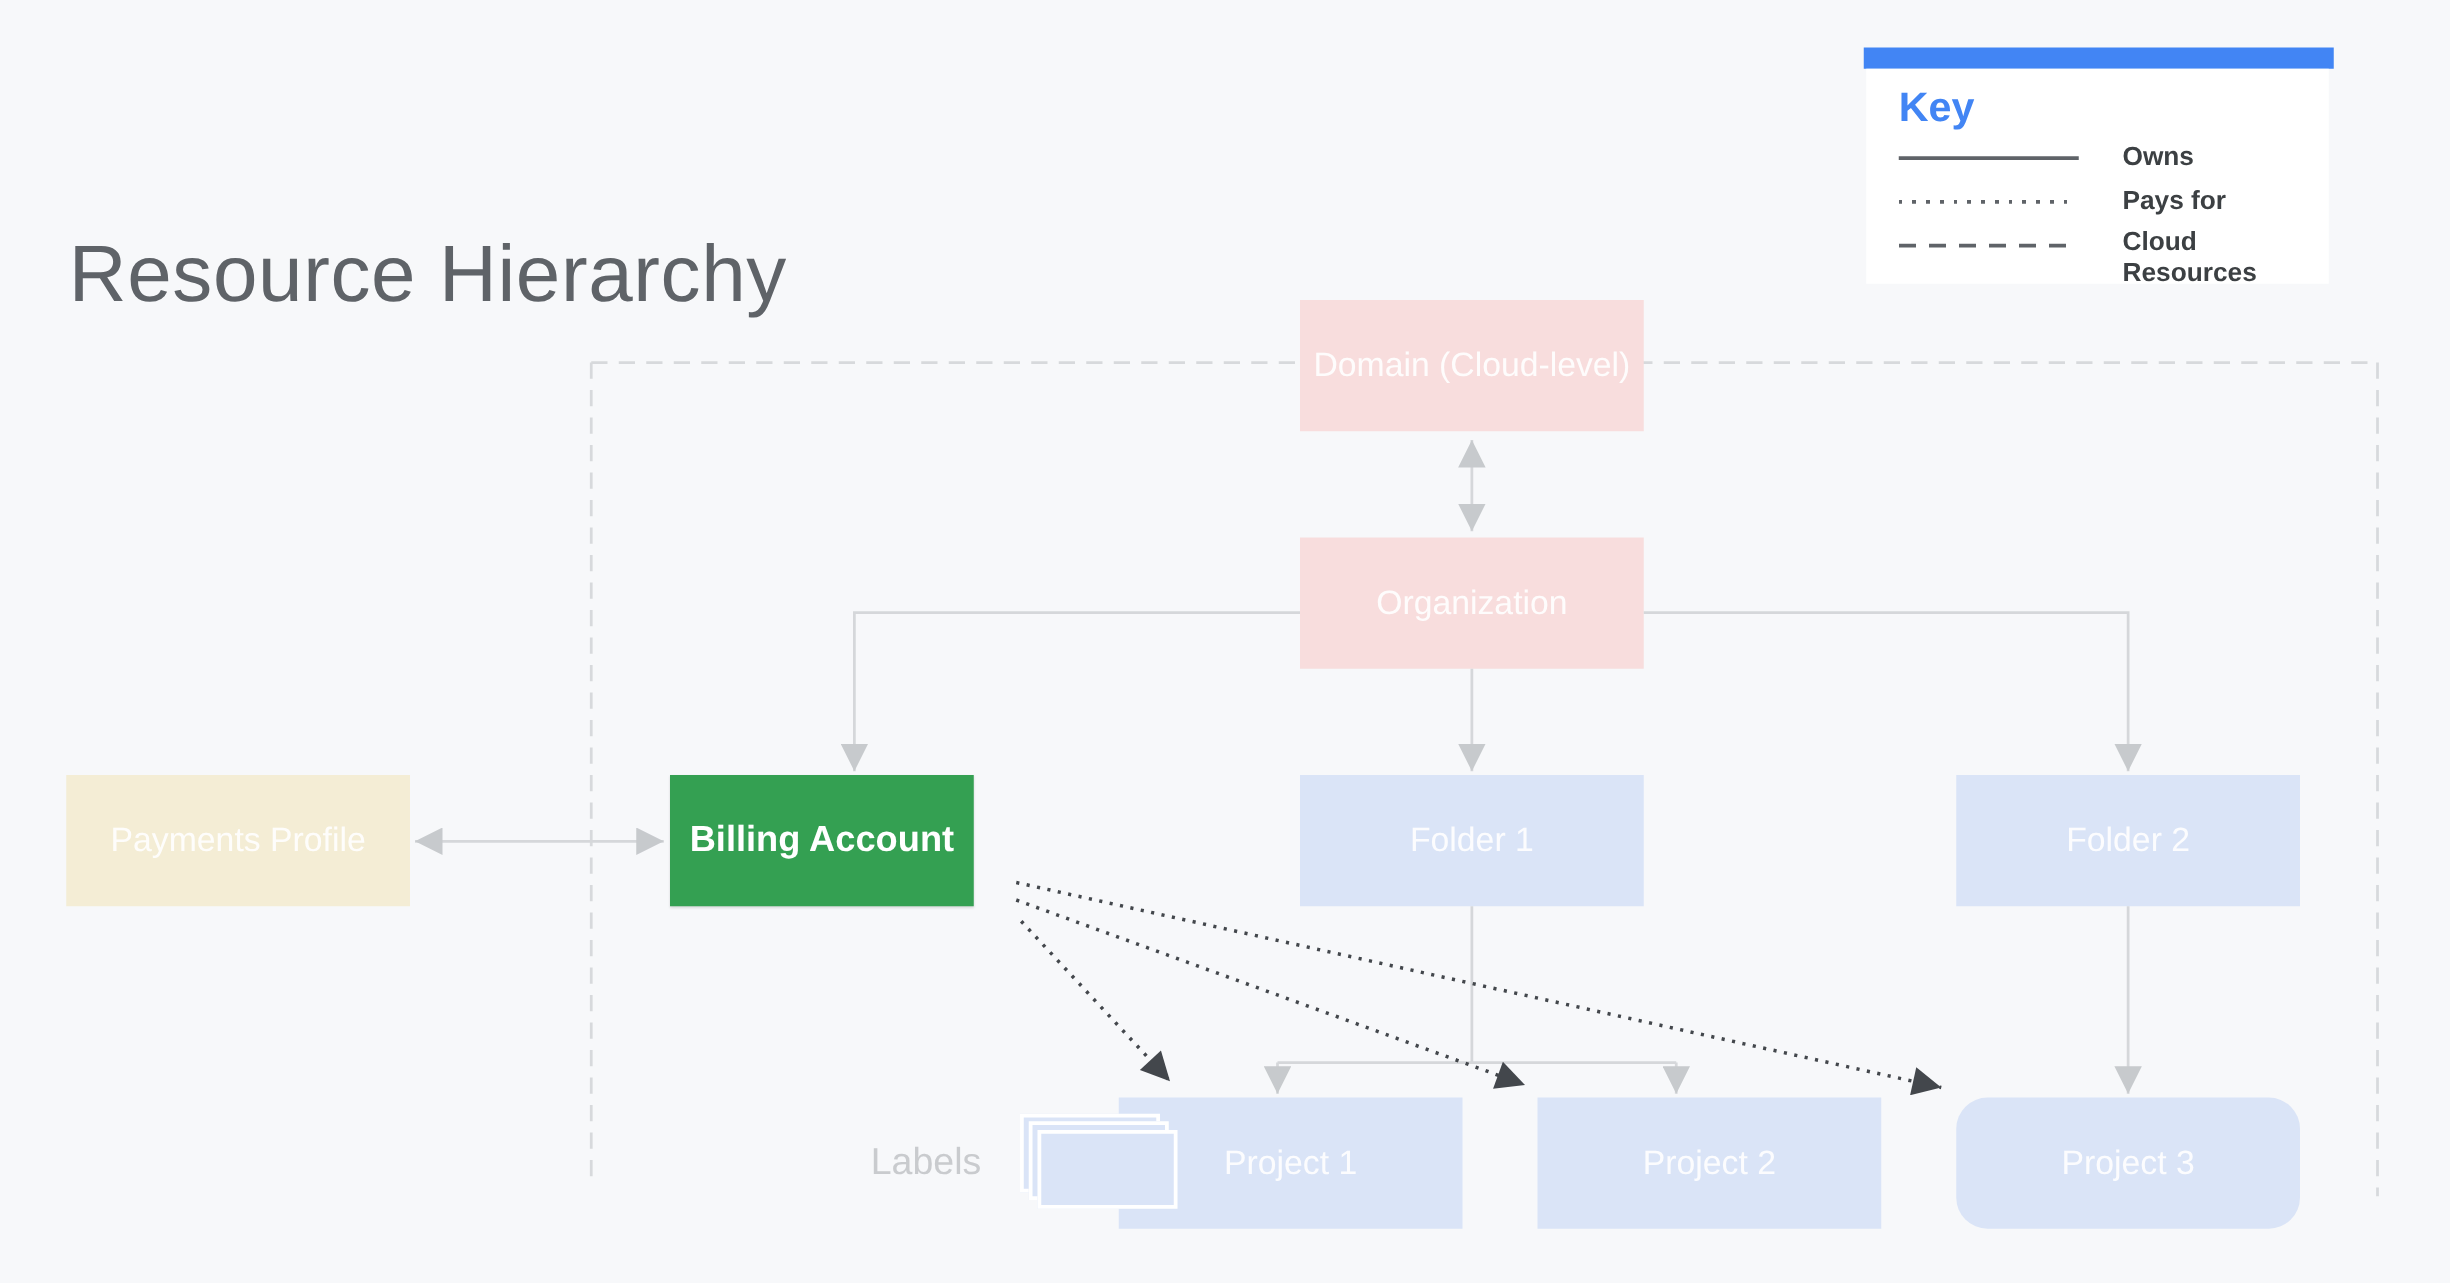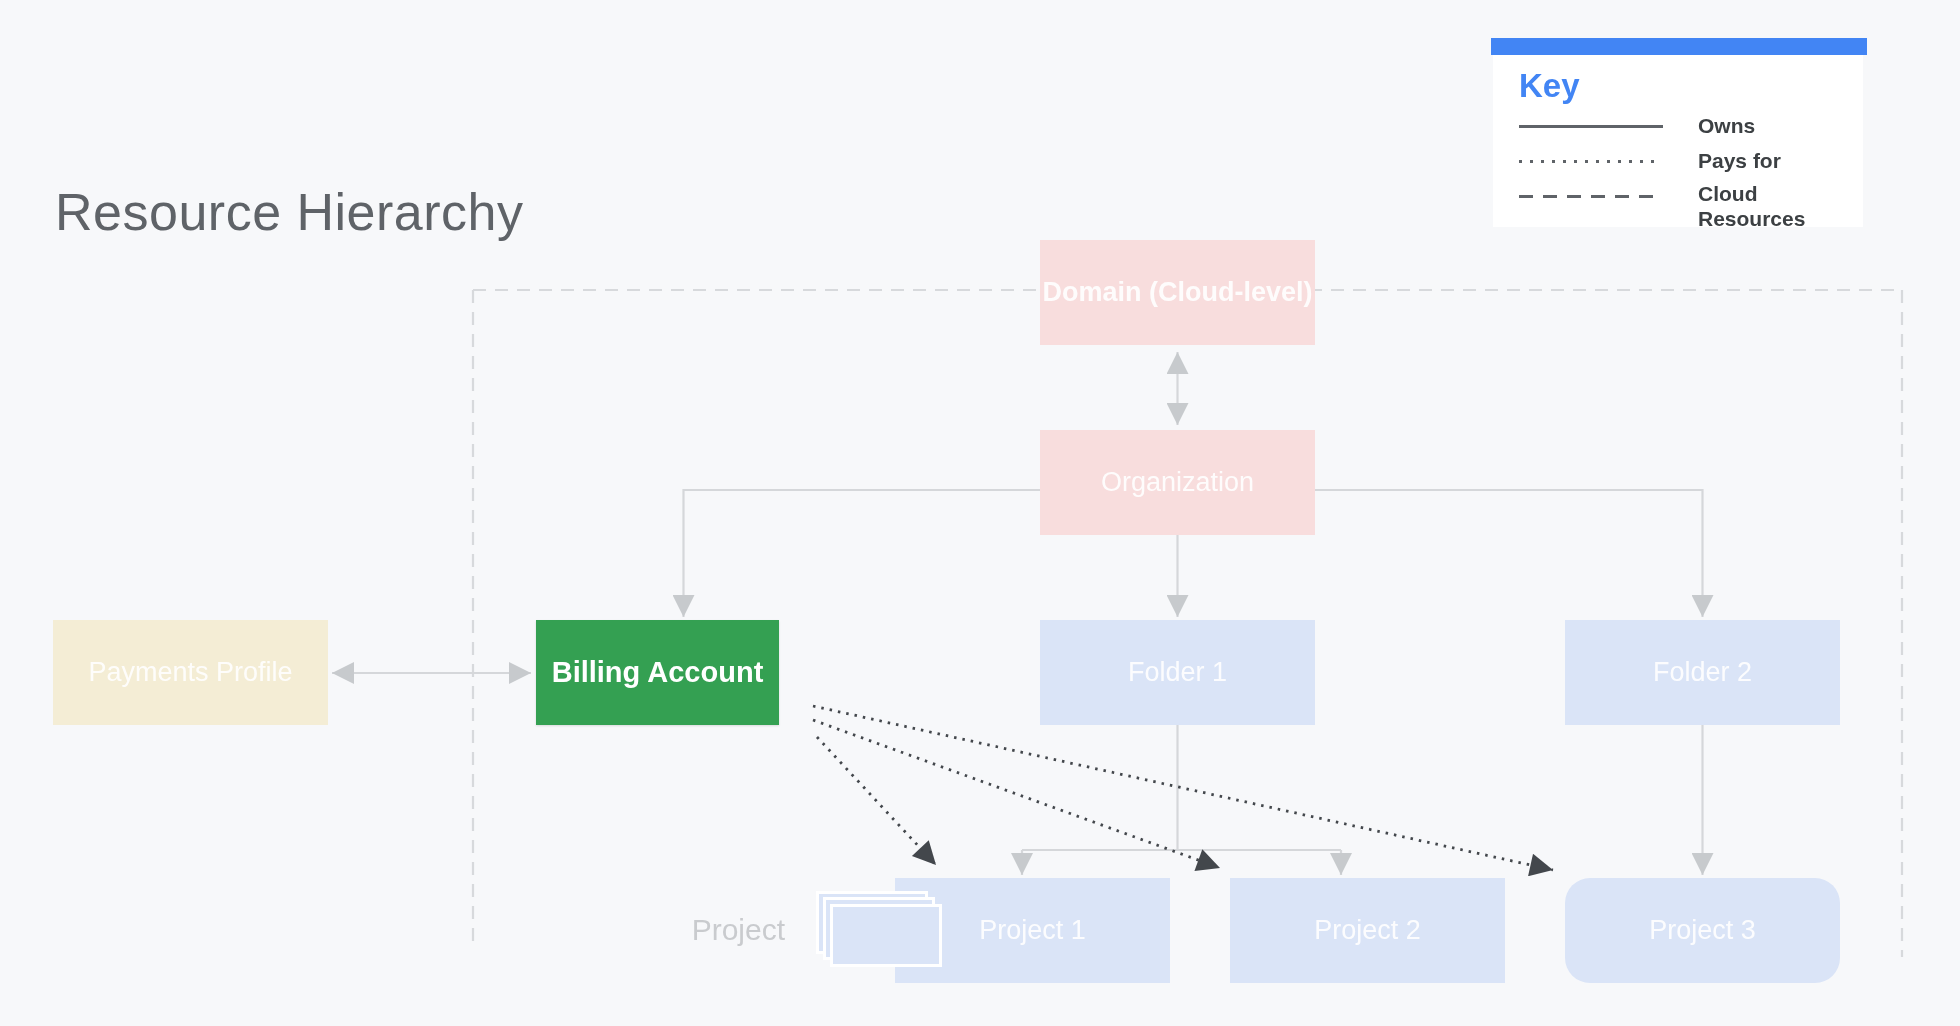--- a/index.html
+++ b/index.html
@@ -8,30 +8,30 @@
     --connector_gray:#d5d7da; --arrowhead_gray:#c7cacd; --dotted_black:#43474c;
     --dashed_gray:#d7d9dc; --labels_caption_gray:#c9cbce; --box_text:#ffffff;
   }
   *{margin:0;padding:0;box-sizing:border-box;}
   html,body{width:1960px;height:1026px;}
   body{font-family:"Liberation Sans",sans-serif;background:var(--background);position:relative;overflow:hidden;}
   .stage{position:absolute;inset:0;width:1960px;height:1026px;}
   svg.layer{position:absolute;left:0;top:0;pointer-events:none;}
   #underlay{z-index:1;}
   #overlay{z-index:3;}
-  .page-title{position:absolute;left:55px;top:182px;font-size:52px;color:var(--title_gray);letter-spacing:.5px;z-index:2;}
+  .page-title{position:absolute;left:55px;top:182px;font-size:64px;color:var(--title_gray);letter-spacing:.5px;z-index:2;}
   
   .node{position:absolute;width:275px;height:105px;display:flex;align-items:center;justify-content:center;z-index:2;}
   .node .lbl{font-size:27px;color:var(--box_text);opacity:.92;white-space:nowrap;}
   .pink{background:var(--pink);}
   .bluebox{background:var(--blue_light);}
   .creambox{background:var(--cream);}
   .greenbox{background:var(--green);box-shadow:0 1px 2px rgba(0,0,0,.12);}
   .greenbox .lbl{font-weight:bold;font-size:29px;opacity:1;}
-  #node-domain{left:1040px;top:240px;font-weight:bold;}
+  #node-domain{left:1040px;top:240px;}
   #node-organization{left:1040px;top:430px;}
   #node-payments{left:53px;top:620px;}
   #node-billing{left:536px;top:620px;width:243px;}
   #node-folder1{left:1040px;top:620px;}
   #node-folder2{left:1565px;top:620px;}
   #node-project1{left:895px;top:878px;}
   #node-project2{left:1230px;top:878px;}
   #node-project3{left:1565px;top:878px;border-radius:25px;}
   
   .labels-caption{position:absolute;left:640px;top:913px;width:145px;text-align:right;
@@ -92,21 +92,21 @@
   <div class="node bluebox" id="node-project1">
     <span class="lbl">Project 1</span>
   </div>
   <div class="node bluebox" id="node-project2">
     <span class="lbl">Project 2</span>
   </div>
   <div class="node bluebox" id="node-project3">
     <span class="lbl">Project 3</span>
   </div>
 
-  <div class="labels-caption">Project</div>
+  <div class="labels-caption">Labels</div>
   <div class="cards">
     <div class="card c1"></div>
     <div class="card c2"></div>
     <div class="card c3"></div>
   </div>
 
   <svg id="overlay" class="layer" width="1960" height="1026">
     <defs>
       <marker id="grayHead" viewBox="0 0 10 10" markerUnits="userSpaceOnUse" markerWidth="22" markerHeight="22" refX="10" refY="5" orient="auto-start-reverse">
         <path d="M0,0 L10,5 L0,10 z" style="fill:var(--arrowhead_gray)"></path>

